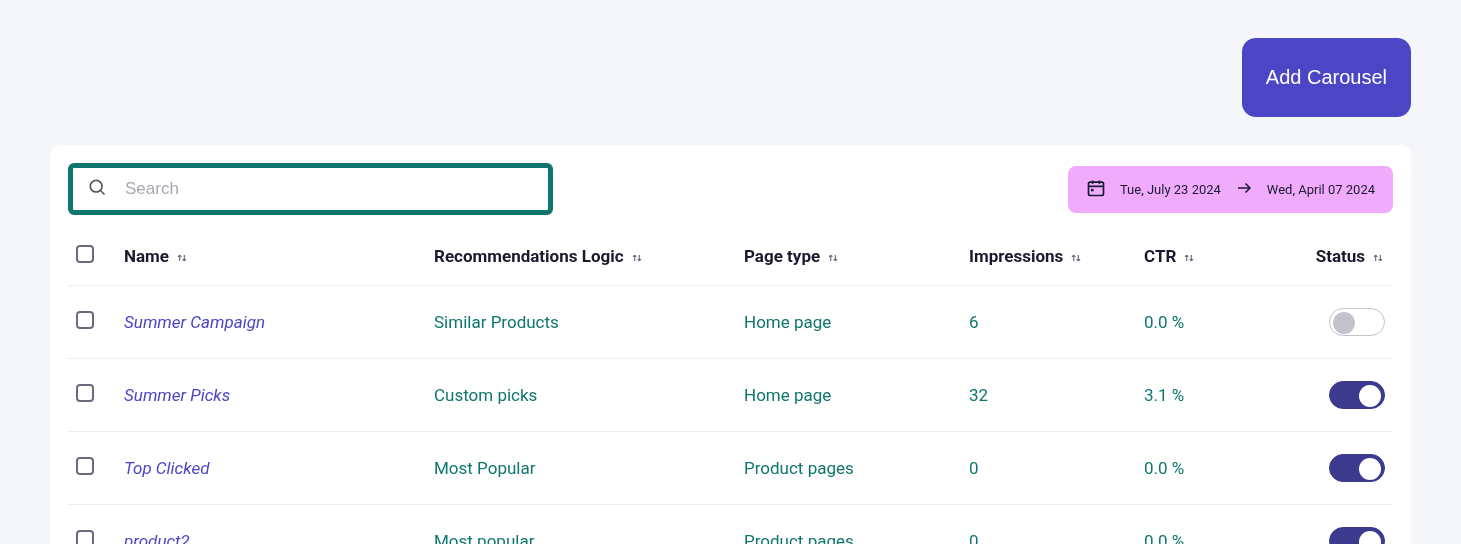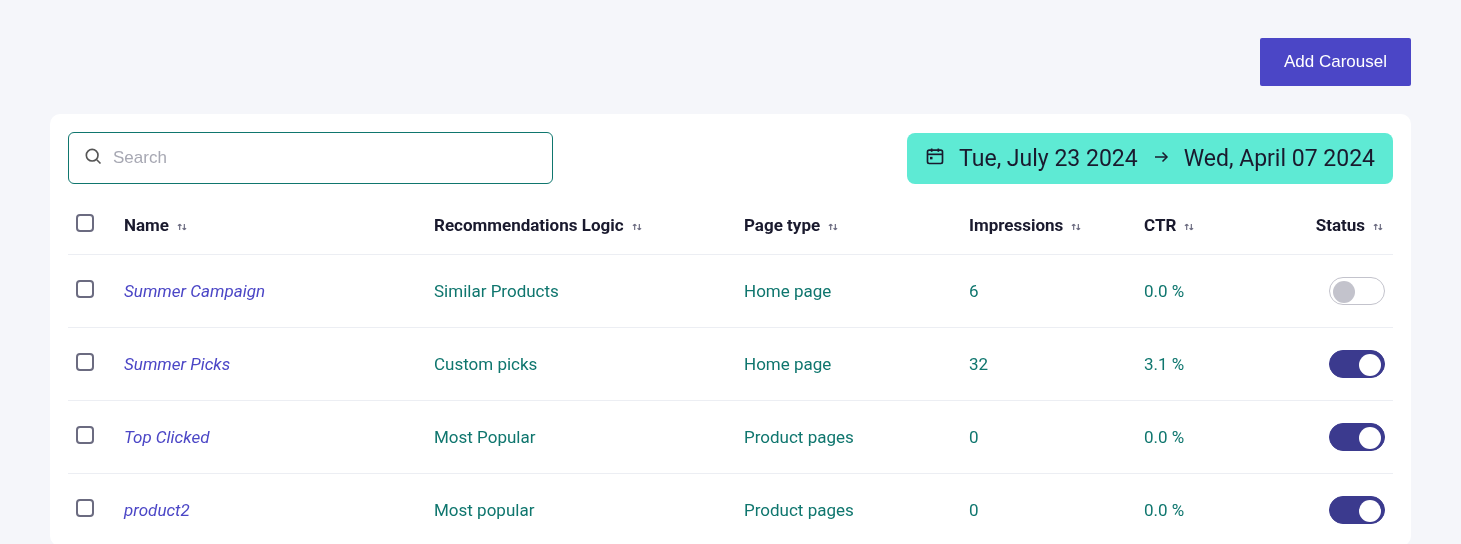--- a/index.html
+++ b/index.html
@@ -16,65 +16,65 @@
     }
     .top-bar {
       display: flex;
       justify-content: flex-end;
       margin-bottom: 28px;
     }
     .btn-primary {
       background: #4b46c6;
       color: #fff;
       border: none;
-      border-radius: 2px;
-      padding: 14px 24px;
-      font-size: 17px;
+      border-radius: 14px;
+      padding: 28px 24px;
+      font-size: 20px;
       cursor: pointer;
     }
     .panel {
       background: #fff;
       border-radius: 10px;
       padding: 18px 18px 0 18px;
     }
     .panel-top {
       display: flex;
       justify-content: space-between;
       align-items: center;
       margin-bottom: 12px;
     }
     .search-wrap {
-      border: 1px solid #0f766e;
+      border: 5px solid #0f766e;
       border-radius: 6px;
       width: 485px;
       height: 52px;
       display: flex;
       align-items: center;
       padding: 0 14px;
-      gap: 10px;
+      gap: 18px;
     }
     .search-wrap input {
       border: none;
       outline: none;
       font-size: 17px;
       color: #555;
       flex: 1;
       background: transparent;
     }
     .search-wrap input::placeholder {
       color: #a7a8b3;
     }
     .date-range {
-      background: #5eead4;
+      background: #f0abfc;
       border-radius: 8px;
       padding: 12px 18px;
       display: flex;
       align-items: center;
       gap: 14px;
-      font-size: 23px;
+      font-size: 13px;
       color: #1a1a2e;
     }
     .icon-svg {
       width: 20px;
       height: 20px;
       flex-shrink: 0;
     }
     .arrow-svg {
       width: 18px;
       height: 18px;

